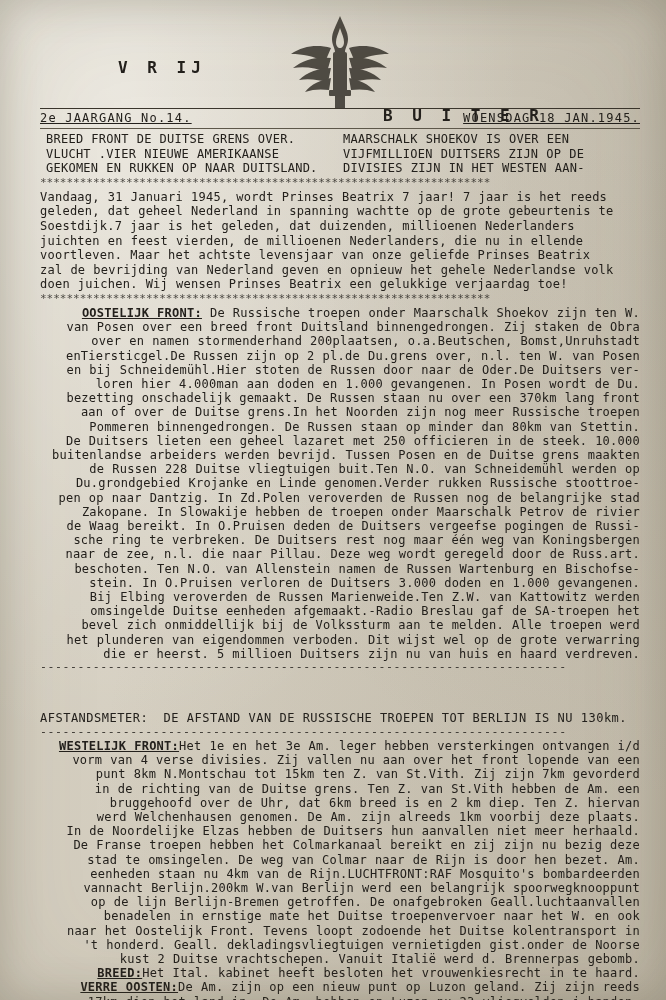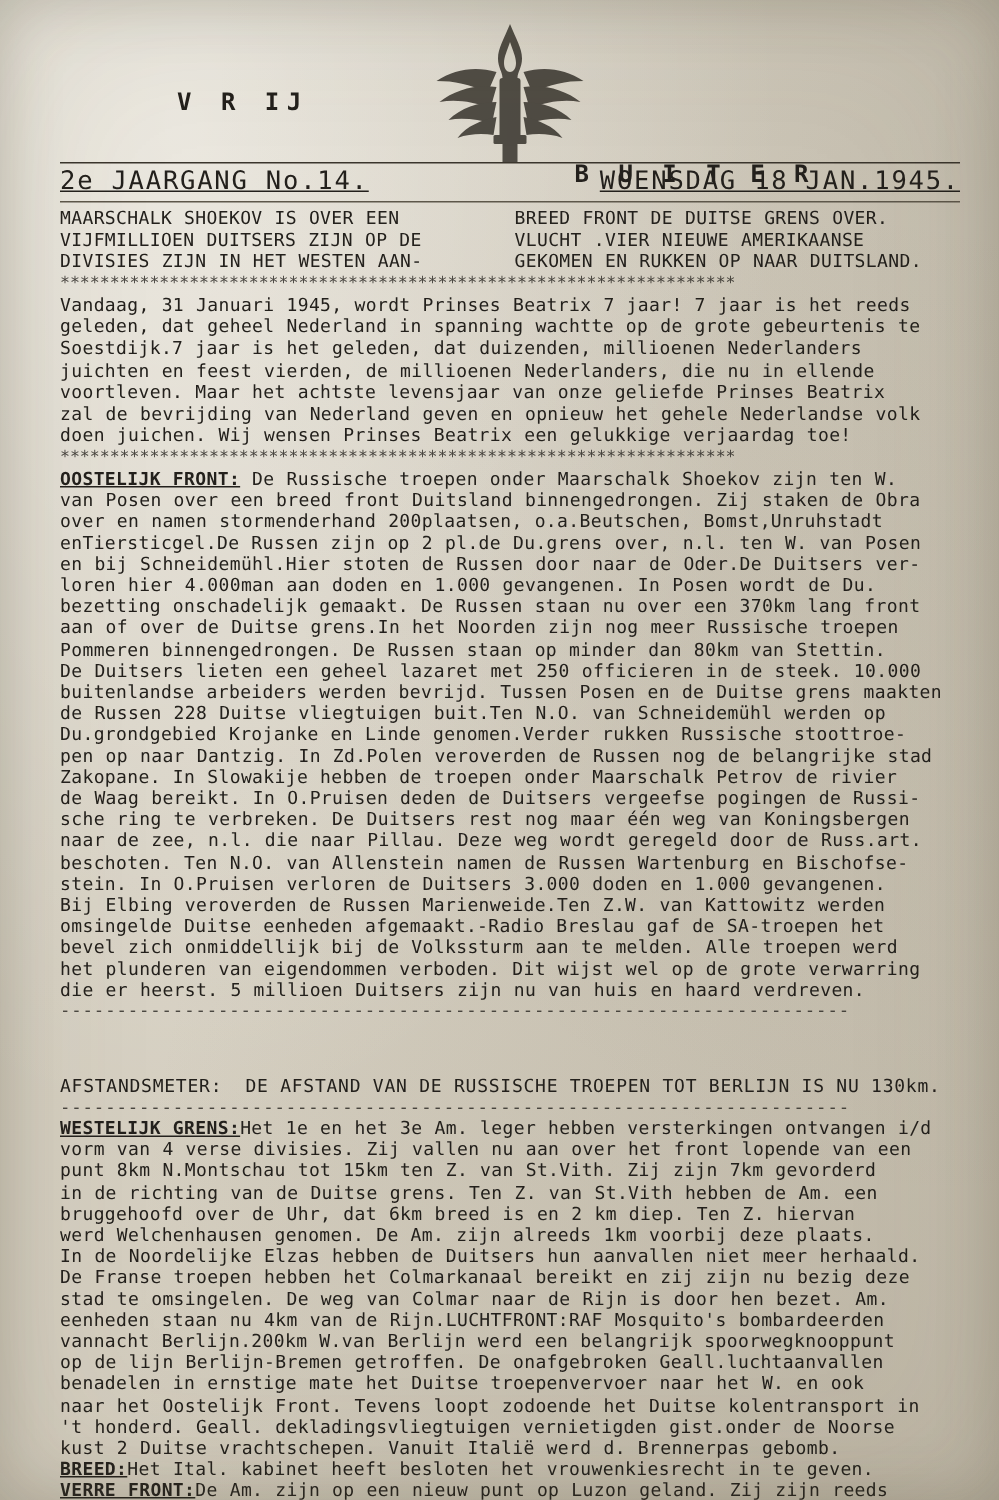--- a/index.html
+++ b/index.html
@@ -72,21 +72,21 @@
 
   .rule {
     border-top: 1px solid #3a352c;
     margin: 2px 0 1px 0;
   }
   .rule.thin { border-top: 1px solid #5d574a; }
 
   .issue-line {
     display: flex;
     justify-content: space-between;
-    font-size: 17px;
+    font-size: 12px;
     letter-spacing: 1.2px;
     padding: 1px 0 1px 0;
   }
   .u { text-decoration: underline; }
 
   .two-col {
     display: flex;
     font-size: 12px;
     line-height: 14.5px;
     letter-spacing: 0.4px;
@@ -104,21 +104,21 @@
     padding: 1px 0;
   }
 
   .body-block {
     font-size: 12px;
     line-height: 14.6px;
     letter-spacing: 0.25px;
     white-space: pre-wrap;
     word-spacing: 0.5px;
   }
-  .body-block.tight { line-height: 14.2px; }
+  .body-block.tight { line-height: 14.2px; text-align: right; }
 
   .dashes {
     font-size: 11.5px;
     letter-spacing: 0.6px;
     white-space: nowrap;
     overflow: hidden;
     line-height: 13px;
   }
 
   .afstand {
@@ -181,26 +181,26 @@
     <div class="rule"></div>
 
     <div class="issue-line">
       <div class="u">2e JAARGANG No.14.</div>
       <div class="u">WOENSDAG 18 JAN.1945.</div>
     </div>
 
     <div class="rule thin"></div>
 
     <div class="two-col">
+      <div class="col right body-block">BREED FRONT DE DUITSE GRENS OVER.
+VLUCHT .VIER NIEUWE AMERIKAANSE
+GEKOMEN EN RUKKEN OP NAAR DUITSLAND.</div>
       <div class="col body-block">MAARSCHALK SHOEKOV IS OVER EEN
 VIJFMILLIOEN DUITSERS ZIJN OP DE
 DIVISIES ZIJN IN HET WESTEN AAN-</div>
-      <div class="col right body-block">BREED FRONT DE DUITSE GRENS OVER.
-VLUCHT .VIER NIEUWE AMERIKAANSE
-GEKOMEN EN RUKKEN OP NAAR DUITSLAND.</div>
     </div>
 
     <div class="stars faded">********************************************************************</div>
 
     <div class="body-block">Vandaag, 31 Januari 1945, wordt Prinses Beatrix 7 jaar! 7 jaar is het reeds
 geleden, dat geheel Nederland in spanning wachtte op de grote gebeurtenis te
 Soestdijk.7 jaar is het geleden, dat duizenden, millioenen Nederlanders
 juichten en feest vierden, de millioenen Nederlanders, die nu in ellende
 voortleven. Maar het achtste levensjaar van onze geliefde Prinses Beatrix
 zal de bevrijding van Nederland geven en opnieuw het gehele Nederlandse volk
@@ -233,40 +233,40 @@
 bevel zich onmiddellijk bij de Volkssturm aan te melden. Alle troepen werd
 het plunderen van eigendommen verboden. Dit wijst wel op de grote verwarring
 die er heerst. 5 millioen Duitsers zijn nu van huis en haard verdreven.</span></div>
 
     <div class="dashes faded">----------------------------------------------------------------------</div>
 
     <div class="afstand">AFSTANDSMETER:  DE AFSTAND VAN DE RUSSISCHE TROEPEN TOT BERLIJN IS NU 130km.</div>
 
     <div class="dashes faded">----------------------------------------------------------------------</div>
 
-    <div class="body-block tight"><span class="block-label u">WESTELIJK GRENS:</span><span>Het 1e en het 3e Am. leger hebben versterkingen ontvangen i/d
+    <div class="body-block tight"><span class="block-label u">WESTELIJK FRONT:</span><span>Het 1e en het 3e Am. leger hebben versterkingen ontvangen i/d
 vorm van 4 verse divisies. Zij vallen nu aan over het front lopende van een
 punt 8km N.Montschau tot 15km ten Z. van St.Vith. Zij zijn 7km gevorderd
 in de richting van de Duitse grens. Ten Z. van St.Vith hebben de Am. een
 bruggehoofd over de Uhr, dat 6km breed is en 2 km diep. Ten Z. hiervan
 werd Welchenhausen genomen. De Am. zijn alreeds 1km voorbij deze plaats.
 In de Noordelijke Elzas hebben de Duitsers hun aanvallen niet meer herhaald.
 De Franse troepen hebben het Colmarkanaal bereikt en zij zijn nu bezig deze
 stad te omsingelen. De weg van Colmar naar de Rijn is door hen bezet. Am.
 eenheden staan nu 4km van de Rijn.LUCHTFRONT:RAF Mosquito's bombardeerden
 vannacht Berlijn.200km W.van Berlijn werd een belangrijk spoorwegknooppunt
 op de lijn Berlijn-Bremen getroffen. De onafgebroken Geall.luchtaanvallen
 benadelen in ernstige mate het Duitse troepenvervoer naar het W. en ook
 naar het Oostelijk Front. Tevens loopt zodoende het Duitse kolentransport in
 't honderd. Geall. dekladingsvliegtuigen vernietigden gist.onder de Noorse
 kust 2 Duitse vrachtschepen. Vanuit Italië werd d. Brennerpas gebomb.</span></div>
 
-    <div class="body-block tight"><span class="block-label u">BREED:</span><span>Het Ital. kabinet heeft besloten het vrouwenkiesrecht in te geven.</span></div>
-
-    <div class="body-block tight"><span class="block-label u">VERRE FRONT:</span><span>De Am. zijn op een nieuw punt op Luzon geland. Zij zijn reeds
+    <div class="body-block tight"><span class="block-label u">BREED:</span><span>Het Ital. kabinet heeft besloten het vrouwenkiesrecht in te haard.</span></div>
+
+    <div class="body-block tight"><span class="block-label u">VERRE OOSTEN:</span><span>De Am. zijn op een nieuw punt op Luzon geland. Zij zijn reeds
 17km diep het land in. De Am. hebben op Luzon nu 23 vliegvelden i.handen.
   De stad San Fernando werd veroverd.</span></div>
 
     <div class="footer-line faded2">SNEL EN VOORZICHTIG DOORGEVEN!!!!!!!!SNEL EN VOORZICHTIG DOORGEVEN!!!!!!!</div>
 
   </div>
 
   <div class="edge-shadow"></div>
 </div>
 

